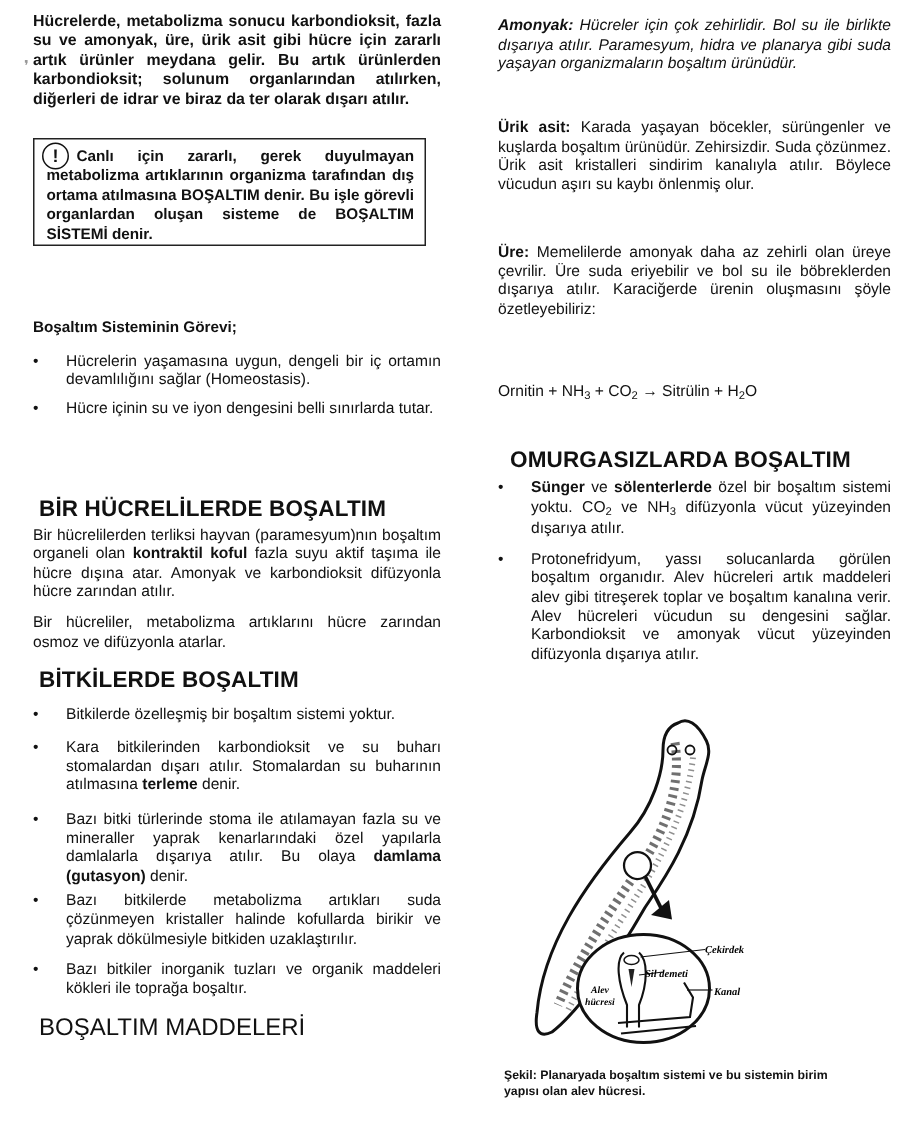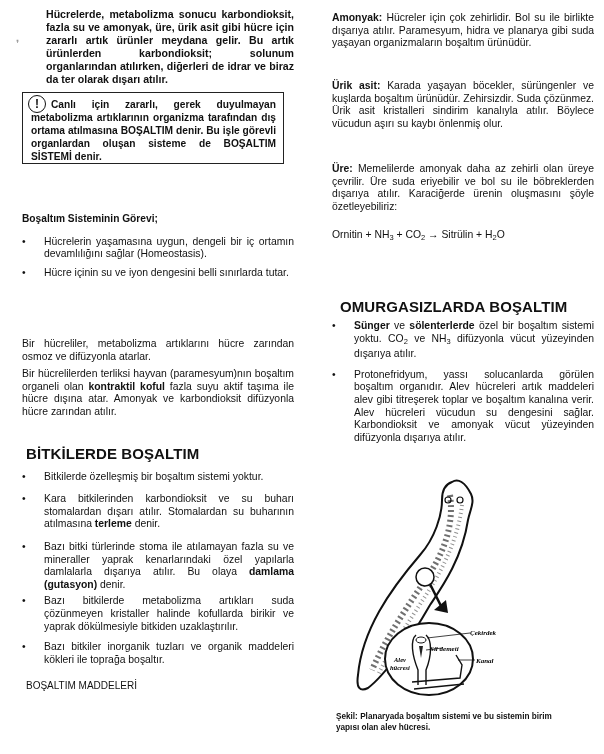--- a/index.html
+++ b/index.html
@@ -4,59 +4,60 @@
 <style>
   html, body { margin:0; padding:0; background:#fff; }
   body { width:604px; height:754px; position:relative; overflow:hidden; color:#111;
          font-family:"Liberation Sans", sans-serif; }
   .col { position:absolute; font-size:10.4px; line-height:12.6px; }
   .left { left:22px; width:272px; }
   .right { left:332px; width:262px; }
   p { margin:0; text-align:justify; }
   b { font-weight:bold; }
   .h2 { font-weight:bold; font-size:15px; margin:4px; letter-spacing:0.1px; }
-  .h2big { font-weight:normal; font-size:10px; margin:0; }
+  .h2big { font-weight:normal; font-size:16px; margin:0; }
   .box { position:absolute; left:22px; top:92px; width:262px; height:72px; border:1.5px solid #222;
          box-sizing:border-box; padding:5px 7px 4px 8px; font-weight:bold; font-size:10.2px; line-height:13px; text-align:justify; }
   .excl { position:absolute; left:5px; top:2px; width:16px; height:16px; border:1.6px solid #111; border-radius:50%;
           font-size:12px; line-height:16px; text-align:center; font-weight:bold; }
   .bullet { position:relative; padding-left:22px; margin-top:8px; }
   .bullet .dot { position:absolute; left:0; top:0; }
   .sub { font-size:7.5px; vertical-align:-2px; }
   .fig-caption { position:absolute; left:336px; top:711px; width:240px; font-size:8.2px; line-height:11px; font-weight:bold; }
-  .eq { font-size:10.4px; line-height:17px; }
+  .eq { font-size:10.4px; line-height:17px;margin-top:27px; }
   .mark { position:absolute; color:#999; font-size:10px; }
 </style>
 </head>
 <body>
 
 <div class="col left" style="top:8px;">
-  <p style="font-weight:bold; font-size:10.6px; line-height:13px;margin-left:24px;">Hücrelerde, metabolizma sonucu karbondioksit, fazla su ve amonyak, üre, ürik asit gibi hücre için zararlı artık ürünler meydana gelir. Bu artık ürünlerden karbondioksit; solunum organlarından atılırken, diğerleri de idrar ve biraz da ter olarak dışarı atılır.</p>
+  <p style="font-weight:bold; font-size:10.6px; line-height:13px;">Hücrelerde, metabolizma sonucu karbondioksit, fazla su ve amonyak, üre, ürik asit gibi hücre için zararlı artık ürünler meydana gelir. Bu artık ürünlerden karbondioksit; solunum organlarından atılırken, diğerleri de idrar ve biraz da ter olarak dışarı atılır.</p>
 </div>
 
 <div class="box">
   <span class="excl">!</span>
   <span style="display:inline-block; width:20px;"></span><span>Canlı için zararlı, gerek duyulmayan metabolizma artıklarının organizma tarafından dış ortama atılmasına </span><span>BOŞALTIM</span><span> denir. Bu işle görevli organlardan oluşan sisteme de </span><span>BOŞALTIM SİSTEMİ</span><span> denir.</span>
 </div>
 
 <div class="col left" style="top:213px;">
   <p style="font-weight:bold; font-size:10.2px;">Boşaltım Sisteminin Görevi;</p>
   <div class="bullet" style="margin-top:10px;">
       <span class="dot">•</span>
       <p>Hücrelerin yaşamasına uygun, dengeli bir iç ortamın devamlılığını sağlar (Homeostasis).</p>
     </div>
   <div class="bullet" style="margin-top:6px;">
       <span class="dot">•</span>
       <p>Hücre içinin su ve iyon dengesini belli sınırlarda tutar.</p>
     </div>
 </div>
 
 <div class="col left" style="top:330px;">
+  <p class="h2">BİR HÜCRELİLERDE BOŞALTIM</p>
+  <p style="margin-top:5px;"><span>Bir hücrelilerden terliksi hayvan (paramesyum)nın boşaltım organeli olan </span><b>kontraktil koful</b><span> fazla suyu aktif taşıma ile hücre dışına atar. Amonyak ve karbondioksit difüzyonla hücre zarından atılır.</span></p>
   <p style="margin-top:8px;">Bir hücreliler, metabolizma artıklarını hücre zarından osmoz ve difüzyonla atarlar.</p>
-  <p style="margin-top:5px;"><span>Bir hücrelilerden terliksi hayvan (paramesyum)nın boşaltım organeli olan </span><b>kontraktil koful</b><span> fazla suyu aktif taşıma ile hücre dışına atar. Amonyak ve karbondioksit difüzyonla hücre zarından atılır.</span></p>
 </div>
 
 <div class="col left" style="top:444px;">
   <p class="h2">BİTKİLERDE BOŞALTIM</p>
   <div class="bullet" style="margin-top:10px;">
       <span class="dot">•</span>
       <p>Bitkilerde özelleşmiş bir boşaltım sistemi yoktur.</p>
     </div>
   <div class="bullet" style="margin-top:10px;">
       <span class="dot">•</span>
@@ -73,21 +74,21 @@
   <div class="bullet" style="margin-top:8px;">
       <span class="dot">•</span>
       <p>Bazı bitkiler inorganik tuzları ve organik maddeleri kökleri ile toprağa boşaltır.</p>
     </div>
 </div>
 
 <div class="col left" style="top:680px;">
   <p class="h2big" style="padding-left:4px;">BOŞALTIM MADDELERİ</p>
 </div>
 
-<div class="col right" style="top:12px;">
+<div class="col right" style="top:12px;font-style:italic;">
   <p><b>Amonyak:</b><span> Hücreler için çok zehirlidir. Bol su ile birlikte dışarıya atılır. Paramesyum, hidra ve planarya gibi suda yaşayan organizmaların boşaltım ürünüdür.</span></p>
 </div>
 <div class="col right" style="top:80px;">
   <p><b>Ürik asit:</b><span> Karada yaşayan böcekler, sürüngenler ve kuşlarda boşaltım ürünüdür. Zehirsizdir. Suda çözünmez. Ürik asit kristalleri sindirim kanalıyla atılır. Böylece vücudun aşırı su kaybı önlenmiş olur.</span></p>
 </div>
 <div class="col right" style="top:163px;">
   <p><b>Üre:</b><span> Memelilerde amonyak daha az zehirli olan üreye çevrilir. Üre suda eriyebilir ve bol su ile böbreklerden dışarıya atılır. Karaciğerde ürenin oluşmasını şöyle özetleyebiliriz:</span></p>
 </div>
 
 <div class="col right eq" style="top:226px;" id="equations">

